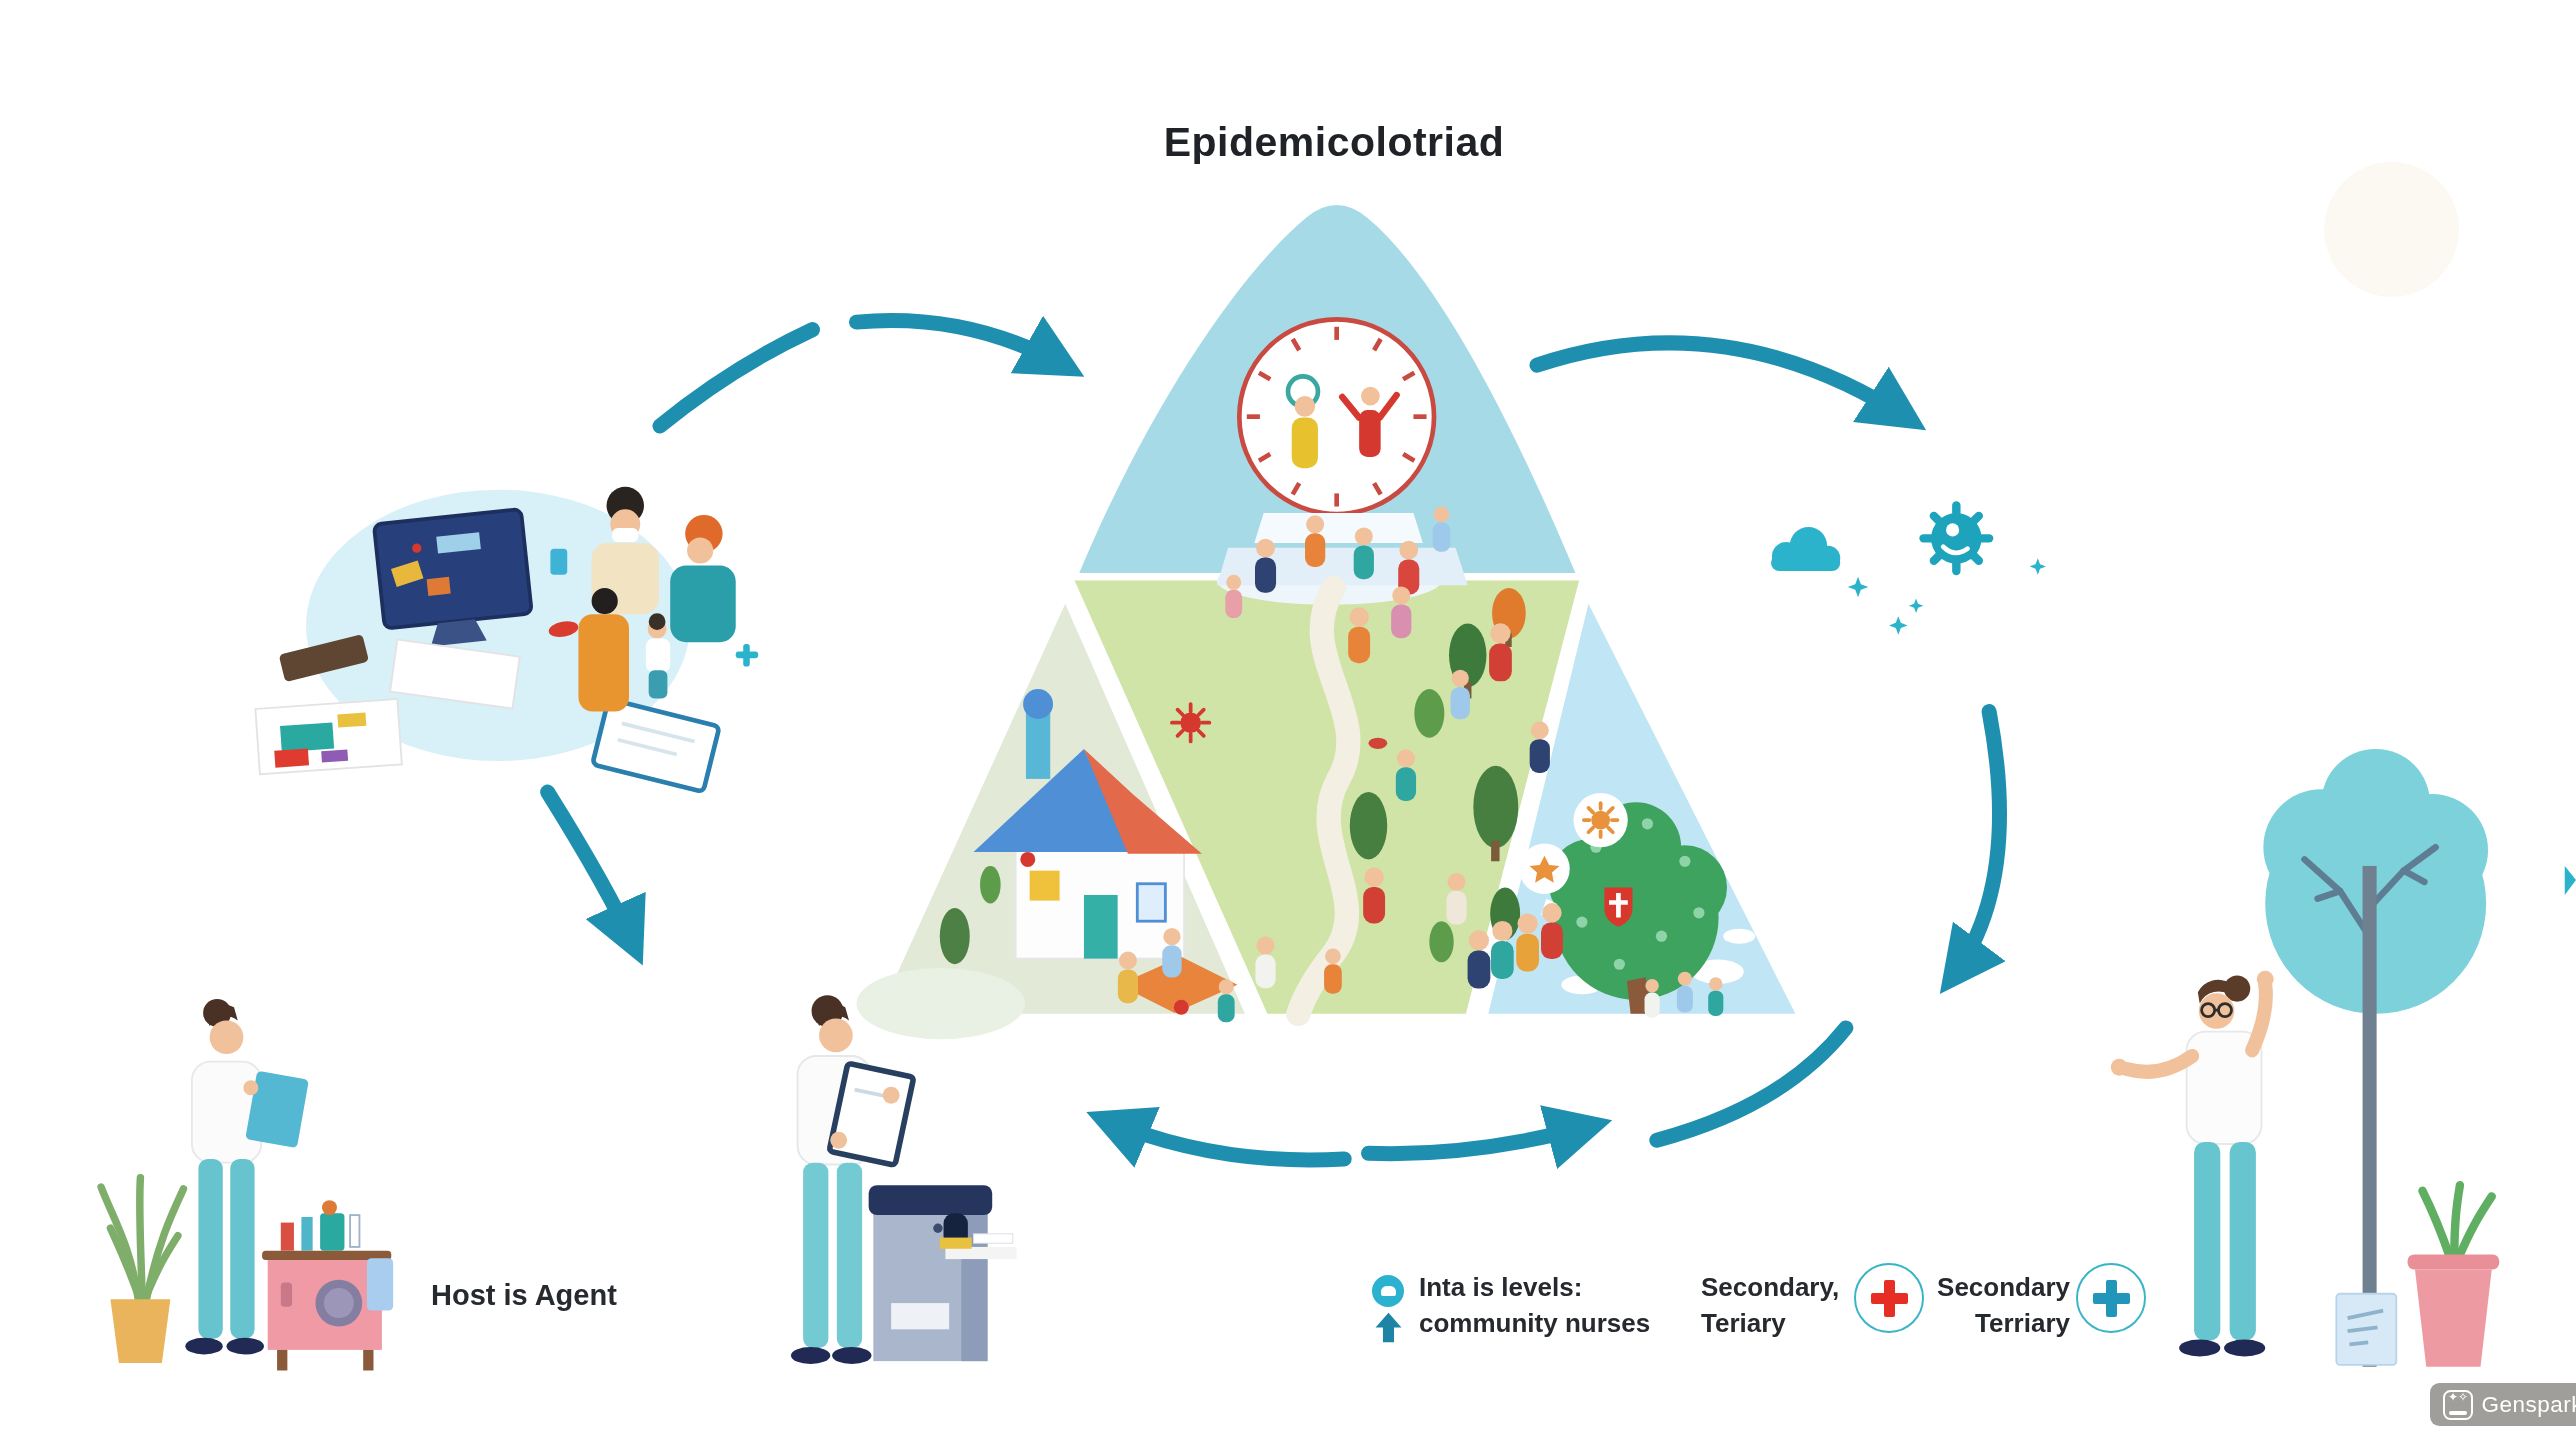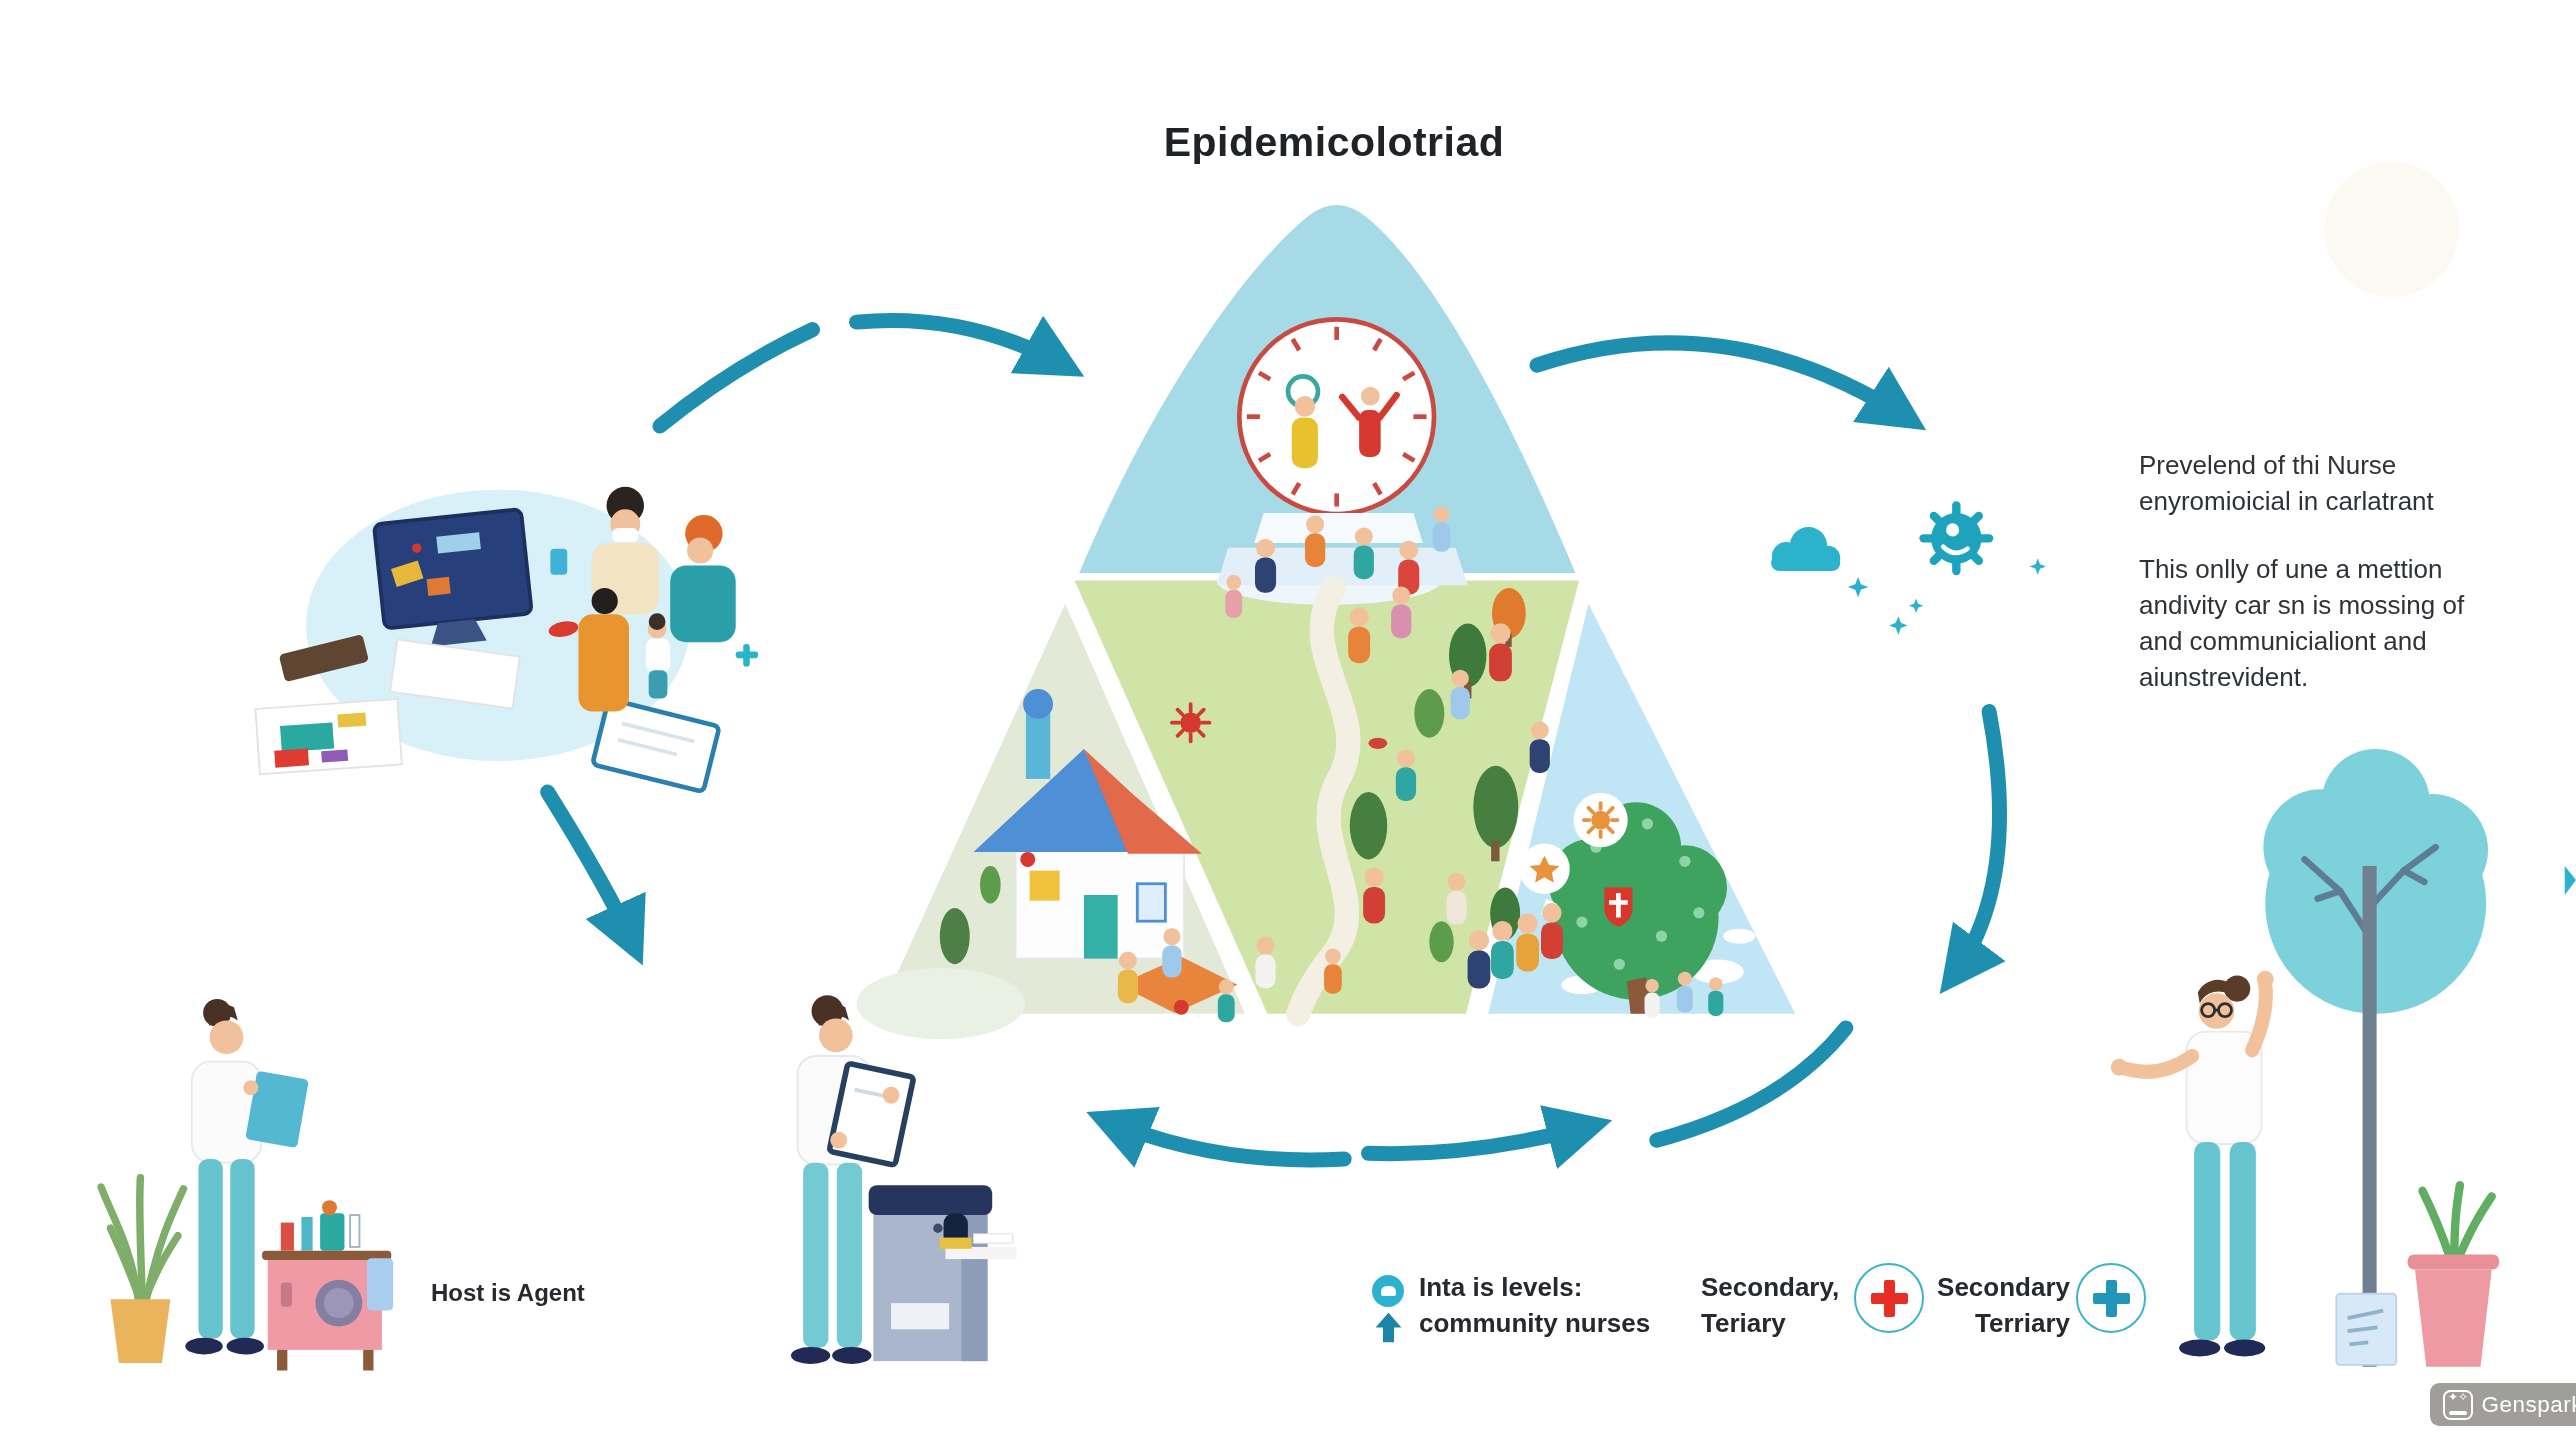--- a/index.html
+++ b/index.html
@@ -6,21 +6,21 @@
   #canvas{position:relative;width:2576px;height:1438px;background:#ffffff;overflow:hidden;
           font-family:"Liberation Sans",sans-serif;color:#26292e;}
   svg.art{position:absolute;left:0;top:0;width:2576px;height:1438px;}
   .abs{position:absolute;}
   .pre-line{white-space:pre-line;}
   #title{left:1334px;top:71px;transform:translateX(-50%);font-size:41px;font-weight:bold;
          letter-spacing:0.5px;color:#1f2327;margin-top:48px;}
   #right-text{left:2139px;top:447px;width:374px;font-size:26px;font-weight:500;
               line-height:36px;color:#2e3338;}
   #right-text .para{margin:0 0 32px 0;}
-  #host-label{left:431px;top:1279px;font-size:24px;font-weight:600;color:#26292e;}
+  #host-label{left:431px;top:1279px;font-size:29px;font-weight:600;color:#26292e;}
   
   .legend-text{font-size:26px;font-weight:600;line-height:36px;color:#26292e;}
   #legend-dot{left:1372px;top:1275px;width:32px;height:32px;border-radius:50%;
               background:#2cb2cf;display:flex;align-items:center;justify-content:center;}
   #legend-dot .blob{width:15px;height:9.4px;background:#ffffff;border-radius:5.6px 5.6px 1.9px 1.9px;}
   #legend-up{left:1370px;top:1309px;width:37px;height:37px;}
   #legend-item1{left:1419px;top:1269px;}
   #legend-item2{left:1653px;top:1269px;margin-left:48px;}
   .cross-circle{width:66px;height:66px;border-radius:50%;background:#fff;
                 border:2.8px solid #3ab4c6;display:flex;align-items:center;justify-content:center;}
@@ -430,28 +430,20 @@
         <rect x="2344" y="1220" width="28" height="212" rx="11" fill="#66c5ce"></rect>
         <rect x="2382" y="1220" width="28" height="212" rx="11" fill="#66c5ce"></rect>
         <ellipse cx="2350" cy="1440" rx="22" ry="9" fill="#202a55"></ellipse>
         <ellipse cx="2398" cy="1440" rx="22" ry="9" fill="#202a55"></ellipse>
       </g>
     </g>
   </svg>
 
   <div id="title" class="abs">Epidemicolotriad</div>
 
-  <div id="right-text" class="abs">
-    <p class="para pre-line">Prevelend of thi Nurse
-enyromioicial in carlatrant</p>
-    <p class="para pre-line">This onlly of une a mettion
-andivity car sn is mossing of
-and communicialiont and
-aiunstrevident.</p>
-  </div>
 
   <div id="host-label" class="abs">Host is Agent</div>
 
   <div id="legend-dot" class="abs">
       <span class="blob"></span>
     </div>
   <svg id="legend-up" class="abs" viewBox="0 0 40 40">
     <path d="M20,4 L34,20 L26,20 L26,36 L14,36 L14,20 L6,20 Z" fill="#1d84a5"></path>
   </svg>
   <div id="legend-item1" class="abs legend-text pre-line">Inta is levels:

